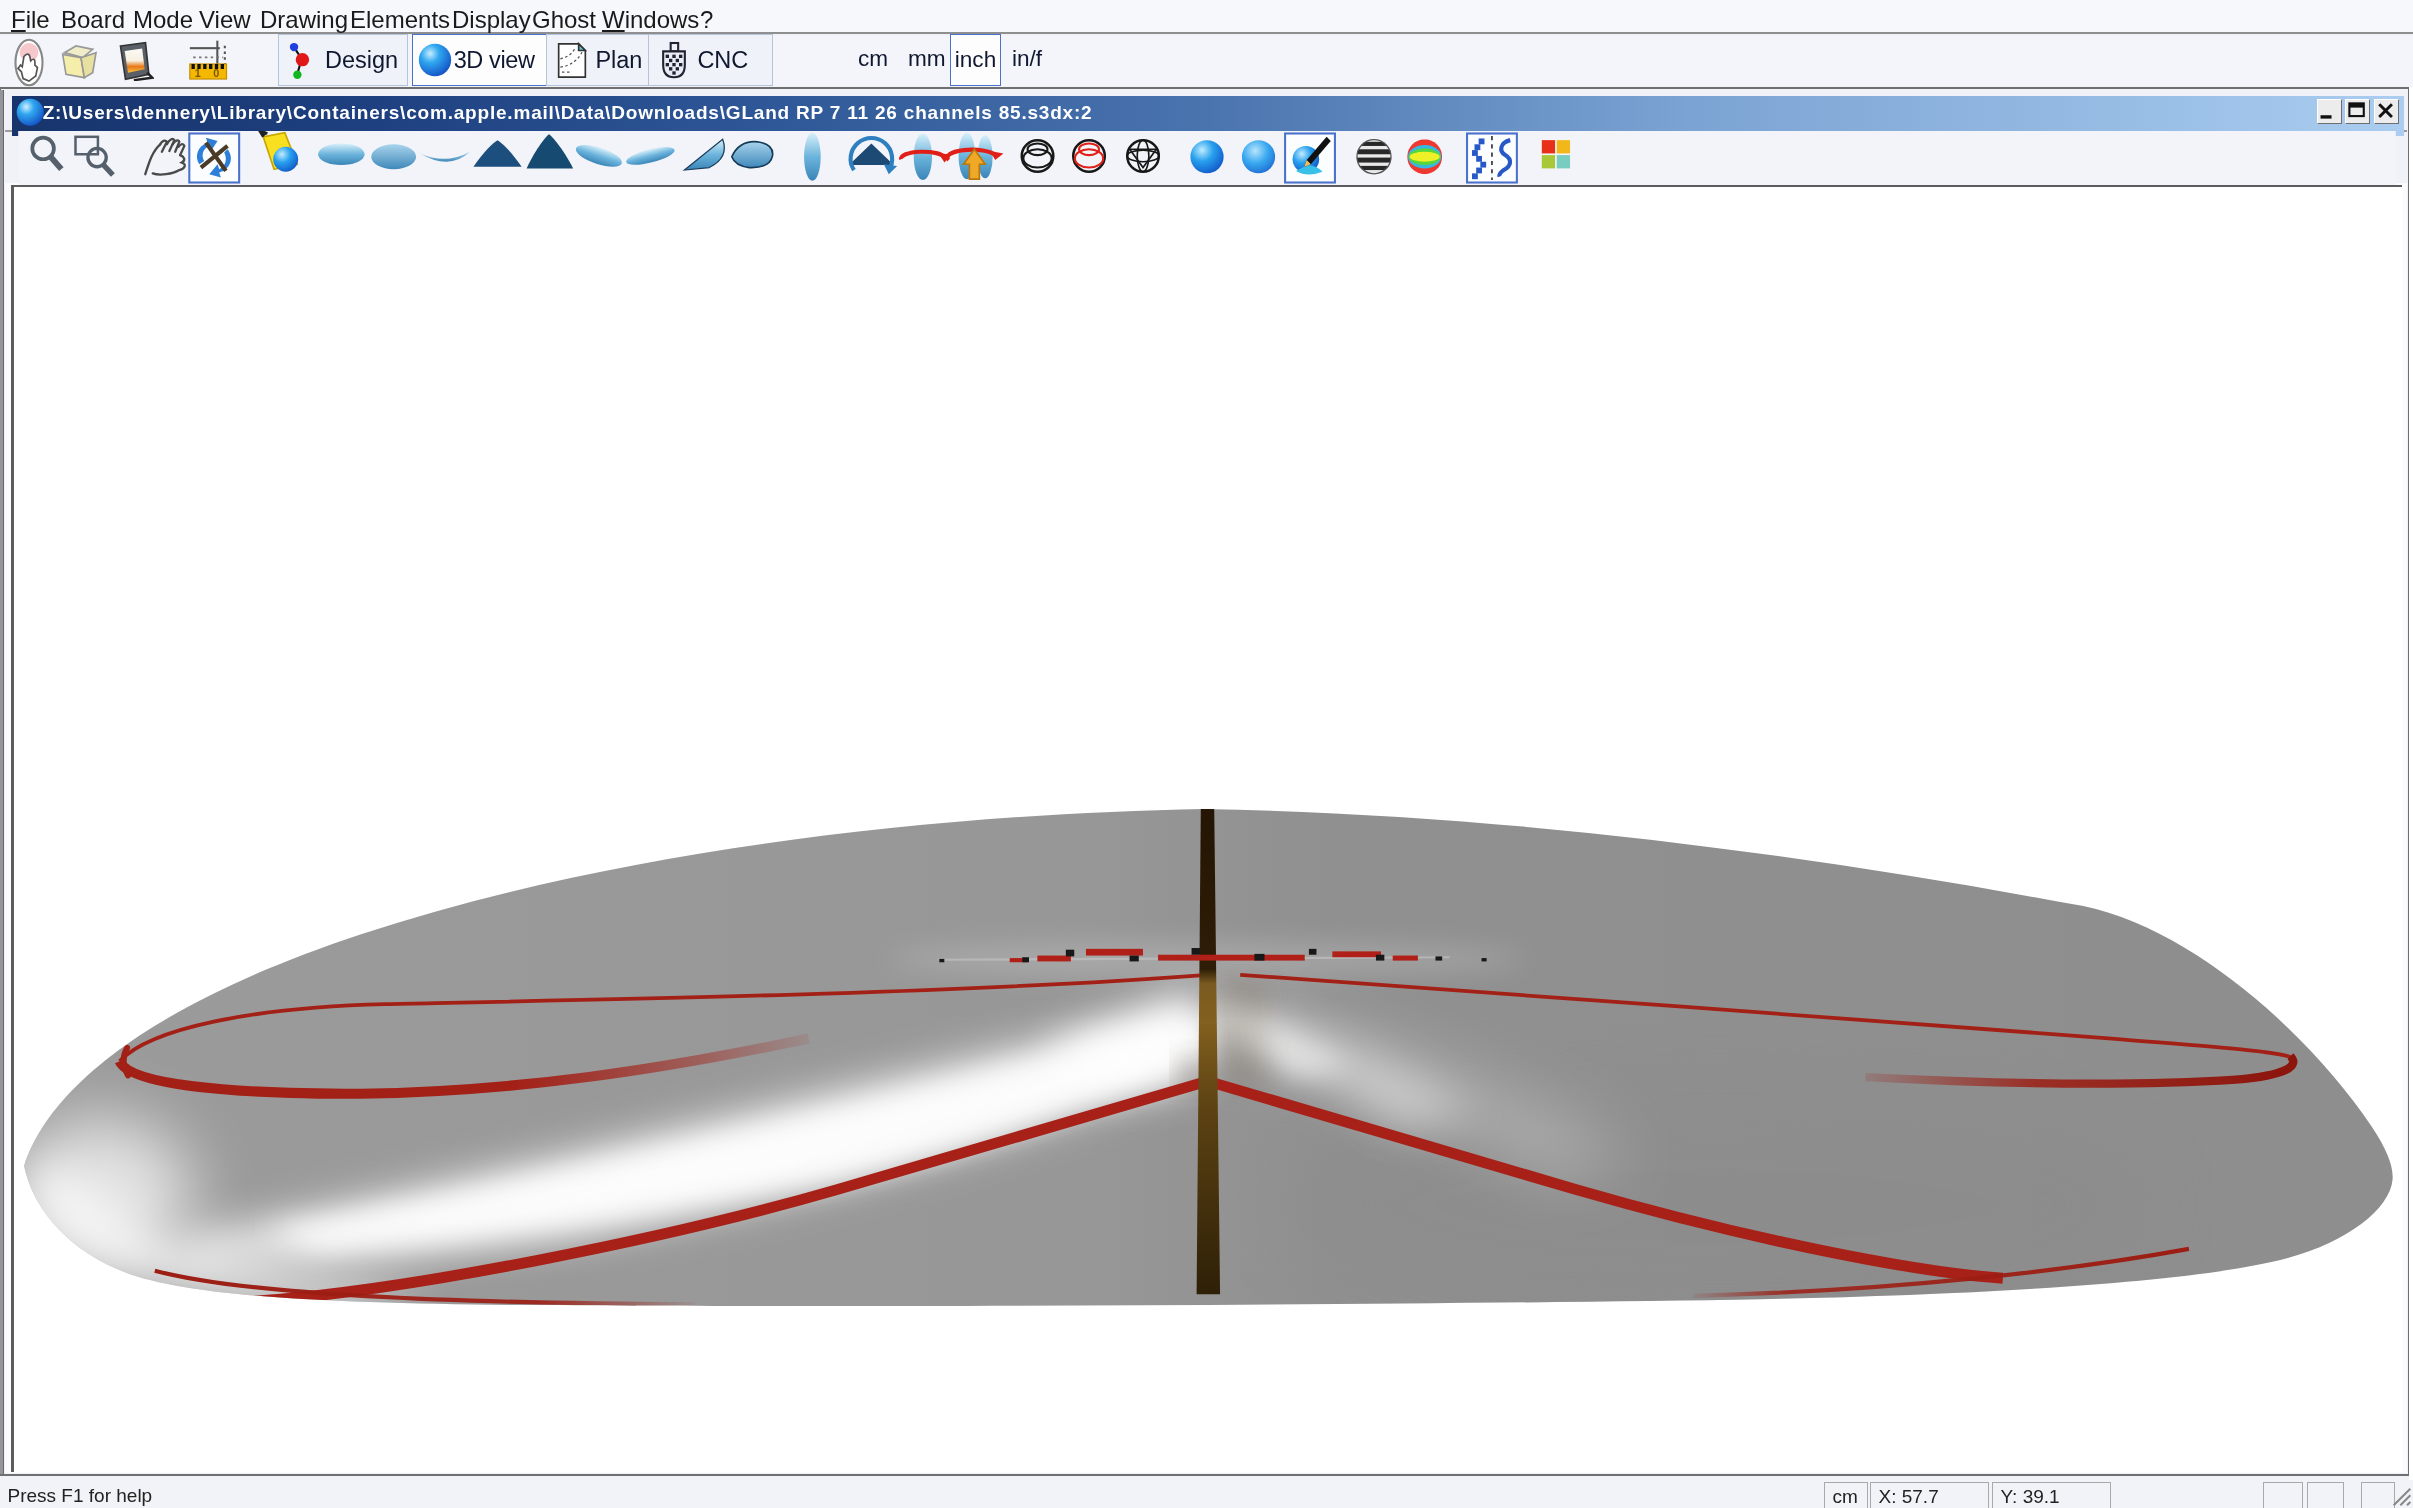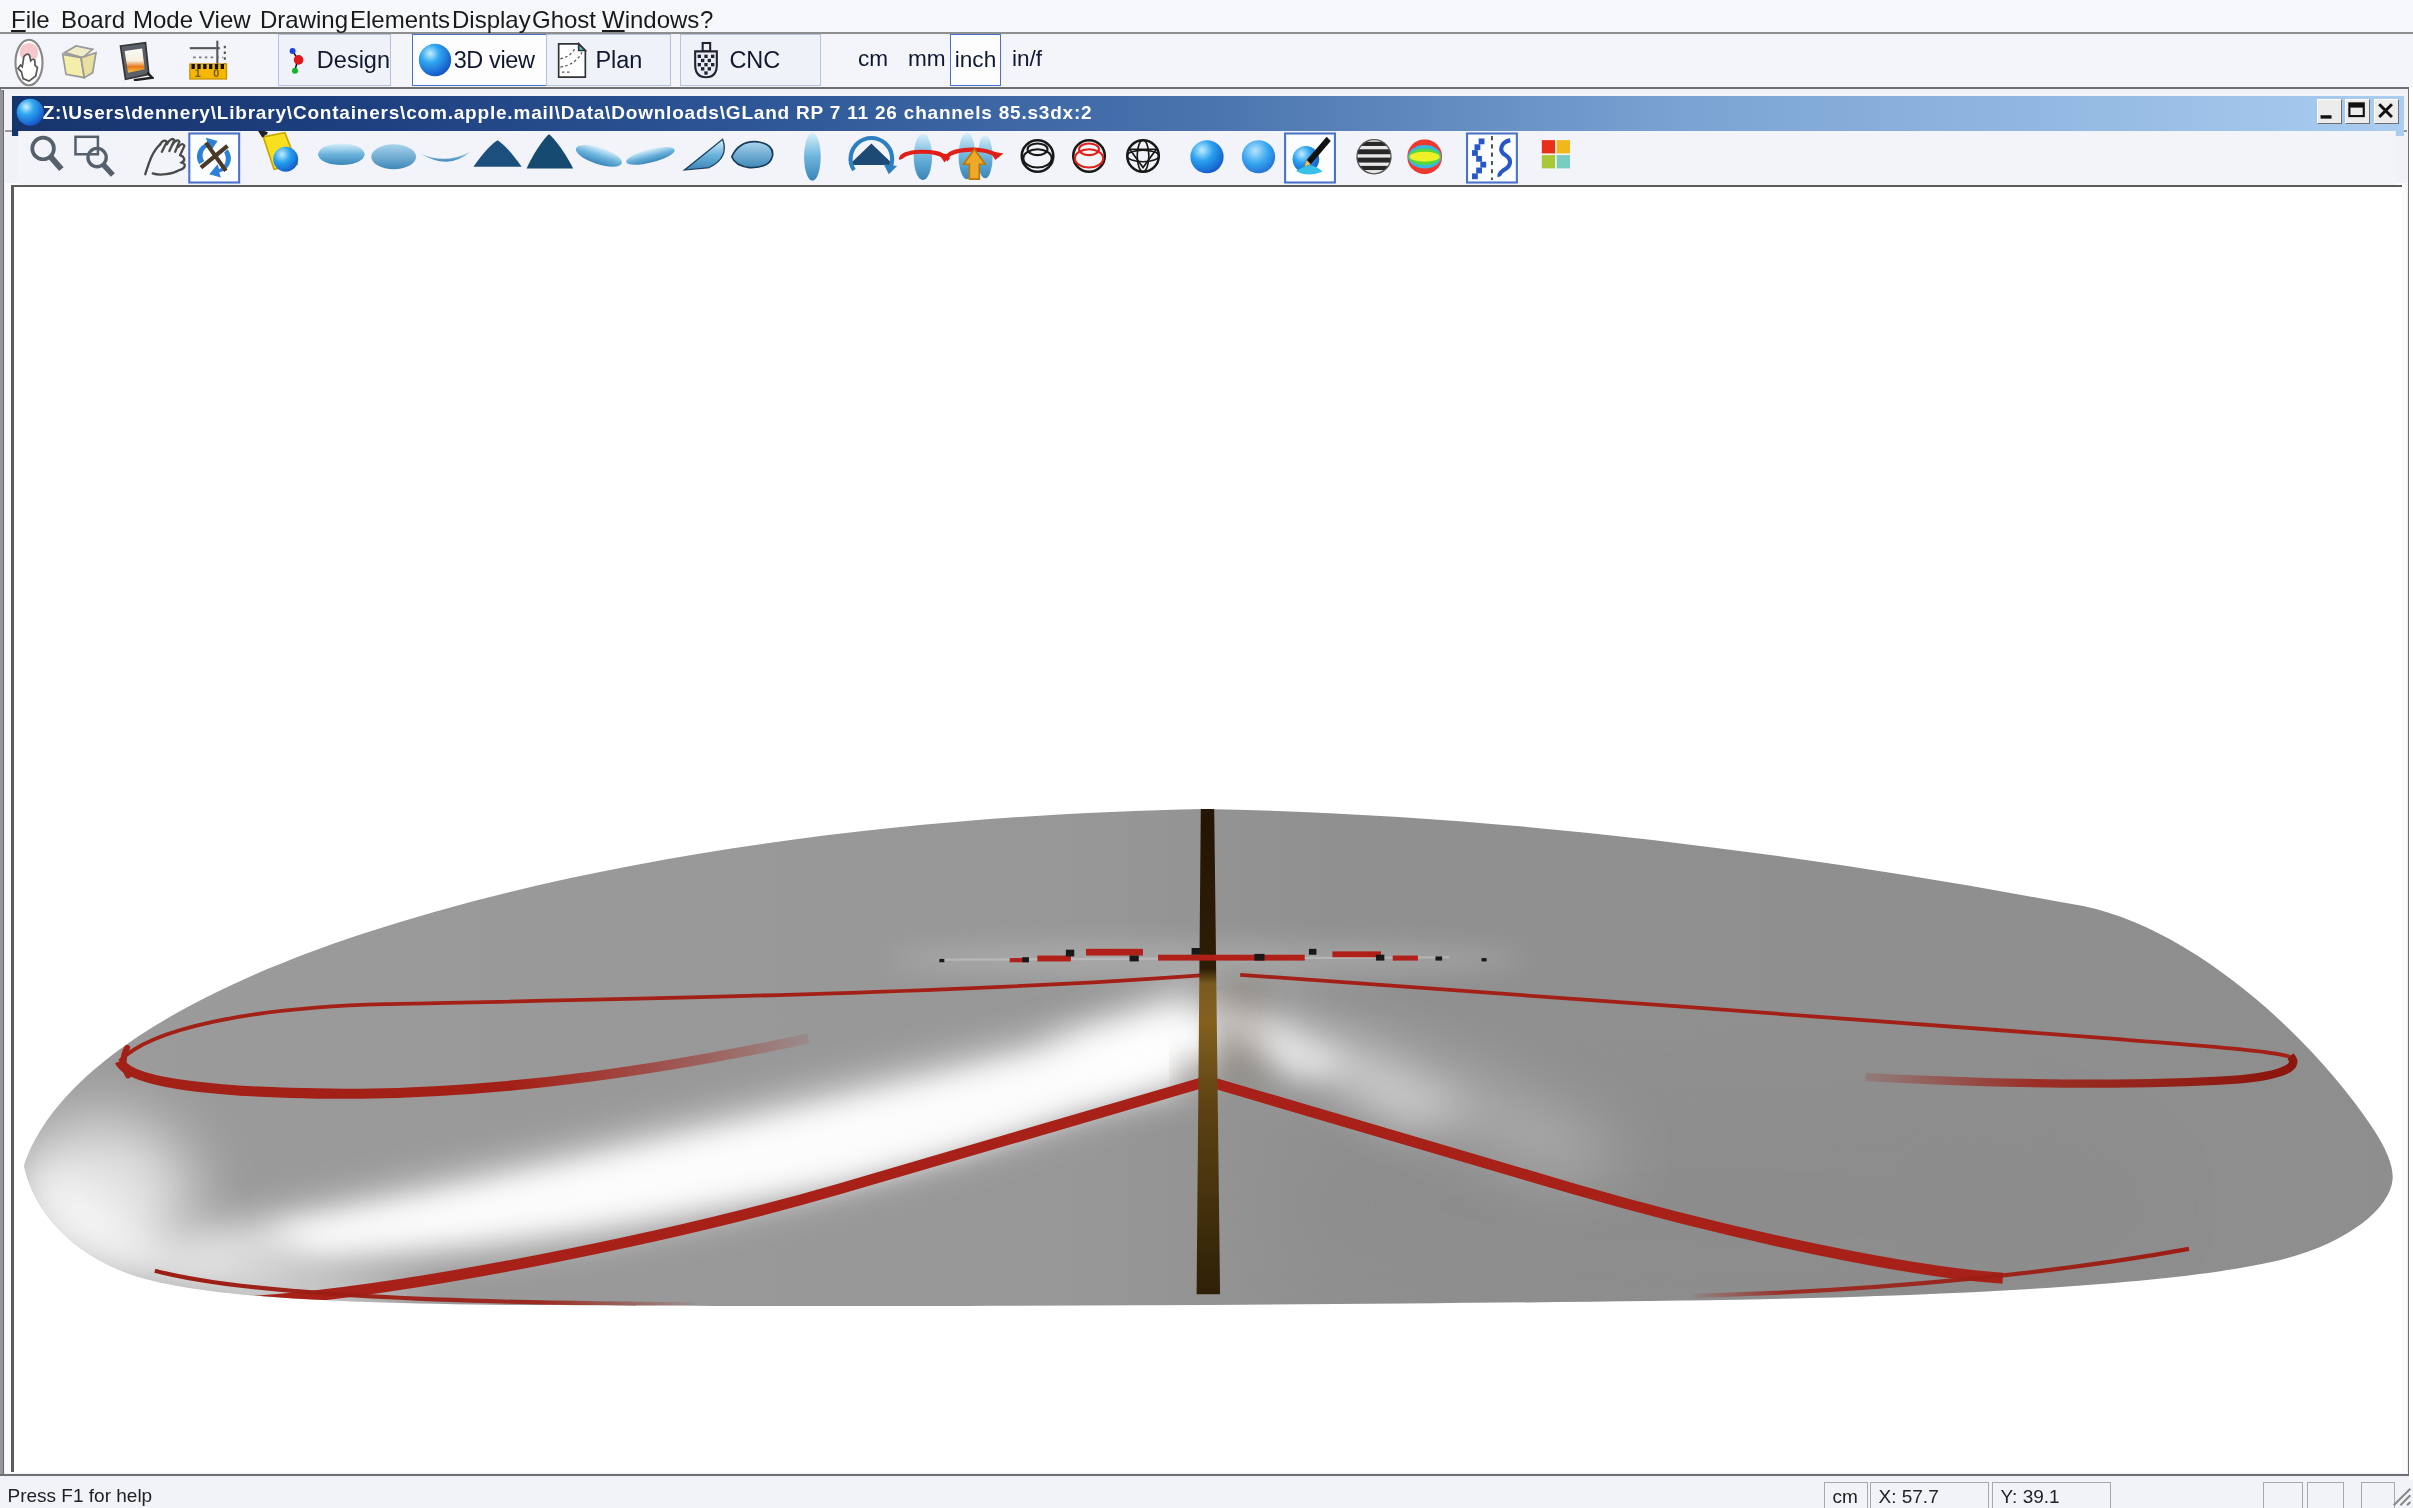--- a/index.html
+++ b/index.html
@@ -87,21 +87,21 @@
         <line x1="13" y1="30" x2="13" y2="36"></line>
       <line x1="20" y1="30" x2="20" y2="36"></line>
         <line x1="27" y1="30" x2="27" y2="36"></line>
       <line x1="34" y1="30" x2="34" y2="36"></line>
         <line x1="41" y1="30" x2="41" y2="36"></line>
     </g>
     <text x="8" y="46" font-size="13" font-weight="bold" fill="#7a5800">1</text>
     <text x="30" y="46" font-size="13" font-weight="bold" fill="#7a5800">0</text>
   </svg>
 
-  <div class="tbtn" style="left:278px; width:113px;">
+  <div class="tbtn" style="left:278px; width:130px;">
     <svg style="margin-left:10px" width="28.5" height="37" viewBox="0 0 34 44">
       <line x1="6" y1="6" x2="15" y2="20" stroke="#111" stroke-width="2.5"></line>
       <line x1="15" y1="20" x2="10" y2="38" stroke="#111" stroke-width="2.5"></line>
       <circle cx="6" cy="6" r="5" fill="#2040e0"></circle>
       <circle cx="16" cy="21" r="8" fill="#e01818"></circle>
       <circle cx="10" cy="39" r="5" fill="#10b820"></circle>
     </svg>
     <span style="margin-left:7.5px">Design</span>
   </div>
   <div class="tbtn sel" style="left:412px; width:136px;">
@@ -120,21 +120,21 @@
   <div class="tbtn" style="left:546px; width:125px;text-align:center;">
     <svg style="margin-left:10px" width="30" height="37" viewBox="0 0 36 44">
       <path d="M2 2 L26 2 L34 10 L34 42 L2 42 Z" fill="#ffffff" stroke="#333" stroke-width="2"></path>
       <path d="M26 2 L26 10 L34 10 Z" fill="#58c8d8" stroke="#333" stroke-width="2"></path>
       <path d="M4 20 C14 18 20 12 22 6" fill="none" stroke="#555" stroke-width="1.5" stroke-dasharray="3 3"></path>
       <path d="M4 30 C18 28 26 20 30 12" fill="none" stroke="#555" stroke-width="1.5" stroke-dasharray="3 3"></path>
       <line x1="6" y1="36" x2="16" y2="36" stroke="#555" stroke-width="1.5" stroke-dasharray="3 3"></line>
     </svg>
     <span style="margin-left:8.4px">Plan</span>
   </div>
-  <div class="tbtn" style="left:680px; width:141px;text-align:right;">
+  <div class="tbtn" style="left:648px; width:125px;text-align:right;">
     <svg style="margin-left:10px" width="30" height="39" viewBox="0 0 36 46">
       <rect x="14" y="2" width="9" height="10" fill="none" stroke="#223" stroke-width="2.5"></rect>
       <path d="M5 12 L31 12 L31 28 C31 38 26 43 18 43 C10 43 5 38 5 28 Z" fill="#e8ecf4" stroke="#223" stroke-width="2.5"></path>
       <g fill="#223">
         <rect x="8" y="16" width="4" height="4"></rect>
           <rect x="16" y="16" width="4" height="4"></rect>
           <rect x="24" y="16" width="4" height="4"></rect>
         <rect x="12" y="21" width="4" height="4"></rect>
           <rect x="20" y="21" width="4" height="4"></rect>
         <rect x="8" y="26" width="4" height="4"></rect>

